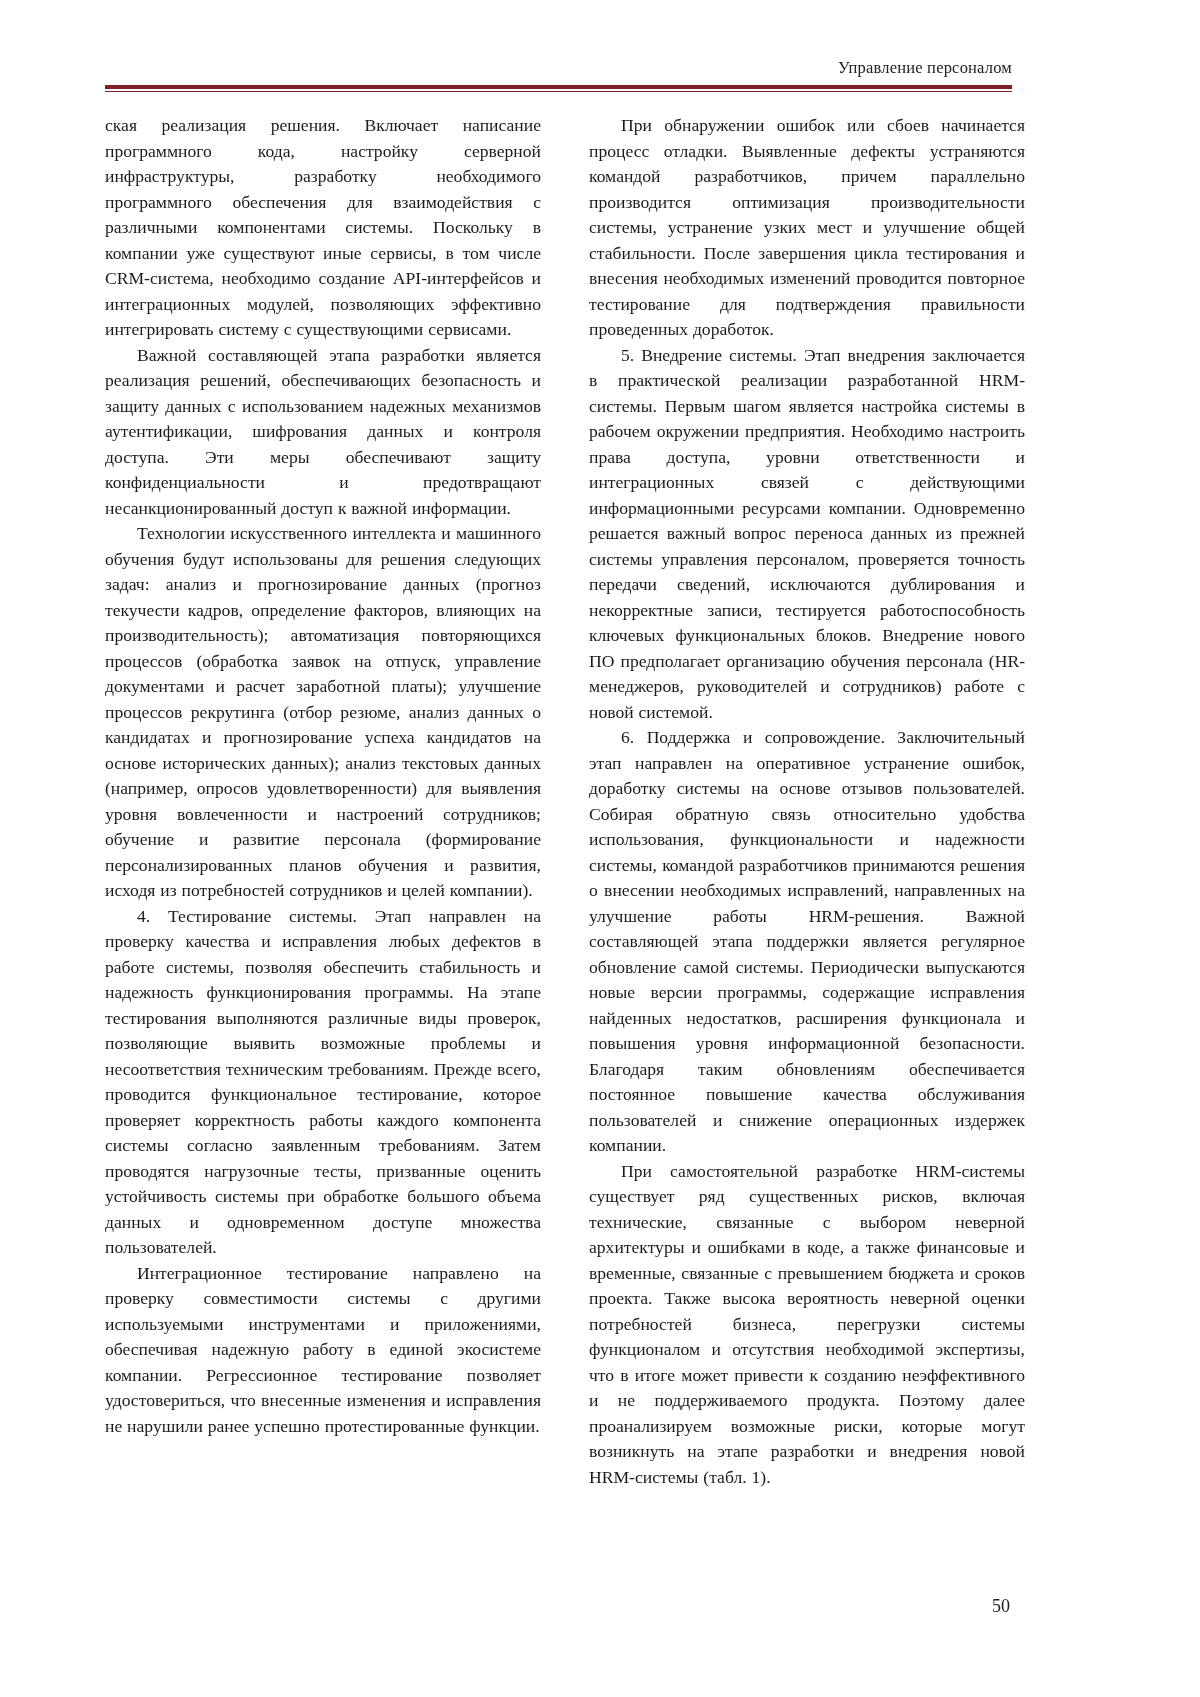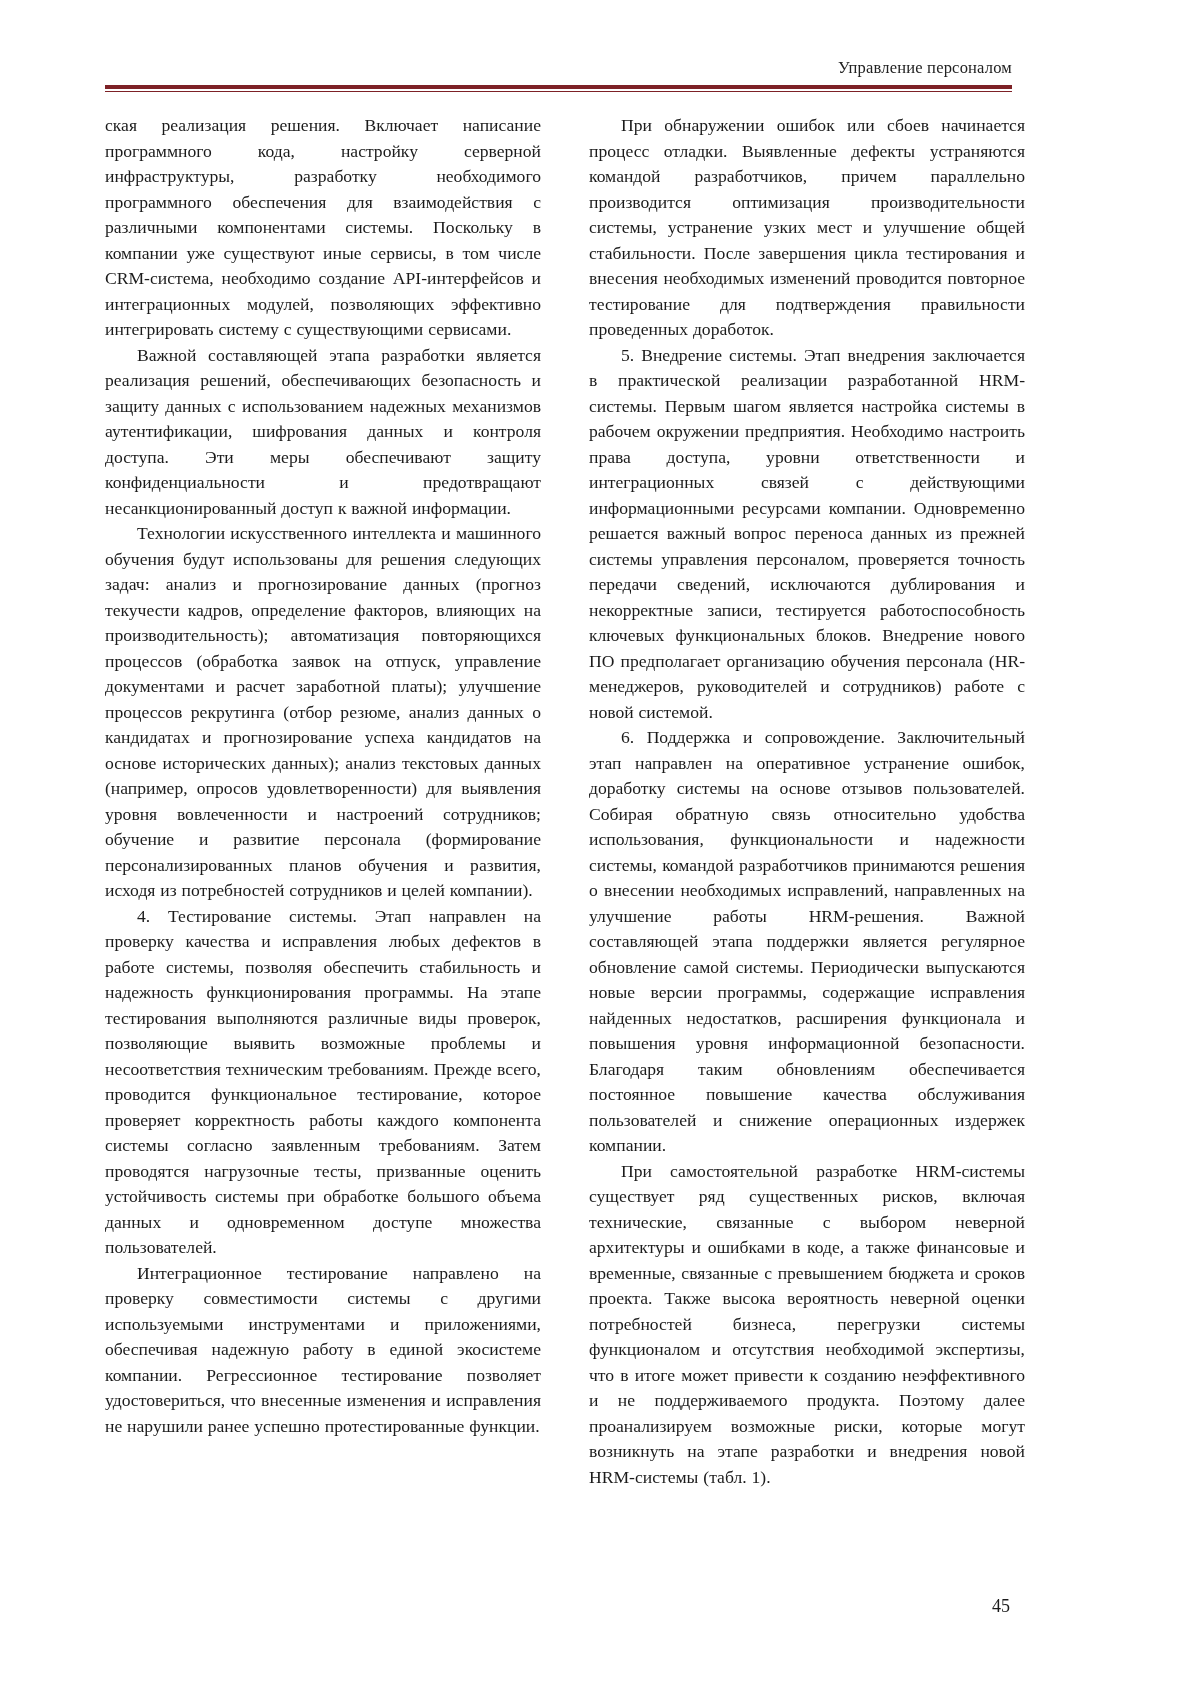--- a/index.html
+++ b/index.html
@@ -92,15 +92,15 @@
 
     <div class="col">
       <p>При обнаружении ошибок или сбоев начинается процесс отладки. Выявленные дефекты устраняются командой разработчиков, причем параллельно производится оптимизация производительности системы, устранение узких мест и улучшение общей стабильности. После завершения цикла тестирования и внесения необходимых изменений проводится повторное тестирование для подтверждения правильности проведенных доработок.</p>
       <p>5. Внедрение системы. Этап внедрения заключается в практической реализации разработанной HRM-системы. Первым шагом является настройка системы в рабочем окружении предприятия. Необходимо настроить права доступа, уровни ответственности и интеграционных связей с действующими информационными ресурсами компании. Одновременно решается важный вопрос переноса данных из прежней системы управления персоналом, проверяется точность передачи сведений, исключаются дублирования и некорректные записи, тестируется работоспособность ключевых функциональных блоков. Внедрение нового ПО предполагает организацию обучения персонала (HR-менеджеров, руководителей и сотрудников) работе с новой системой.</p>
       <p>6. Поддержка и сопровождение. Заключительный этап направлен на оперативное устранение ошибок, доработку системы на основе отзывов пользователей. Собирая обратную связь относительно удобства использования, функциональности и надежности системы, командой разработчиков принимаются решения о внесении необходимых исправлений, направленных на улучшение работы HRM-решения. Важной составляющей этапа поддержки является регулярное обновление самой системы. Периодически выпускаются новые версии программы, содержащие исправления найденных недостатков, расширения функционала и повышения уровня информационной безопасности. Благодаря таким обновлениям обеспечивается постоянное повышение качества обслуживания пользователей и снижение операционных издержек компании.</p>
       <p>При самостоятельной разработке HRM-системы существует ряд существенных рисков, включая технические, связанные с выбором неверной архитектуры и ошибками в коде, а также финансовые и временные, связанные с превышением бюджета и сроков проекта. Также высока вероятность неверной оценки потребностей бизнеса, перегрузки системы функционалом и отсутствия необходимой экспертизы, что в итоге может привести к созданию неэффективного и не поддерживаемого продукта. Поэтому далее проанализируем возможные риски, которые могут возникнуть на этапе разработки и внедрения новой HRM-системы (табл. 1).</p>
     </div>
 
   </div>
 
-  <div class="page-number">45</div>
+  <div class="page-number">50</div>
 
 </div>
 
 </body></html>

